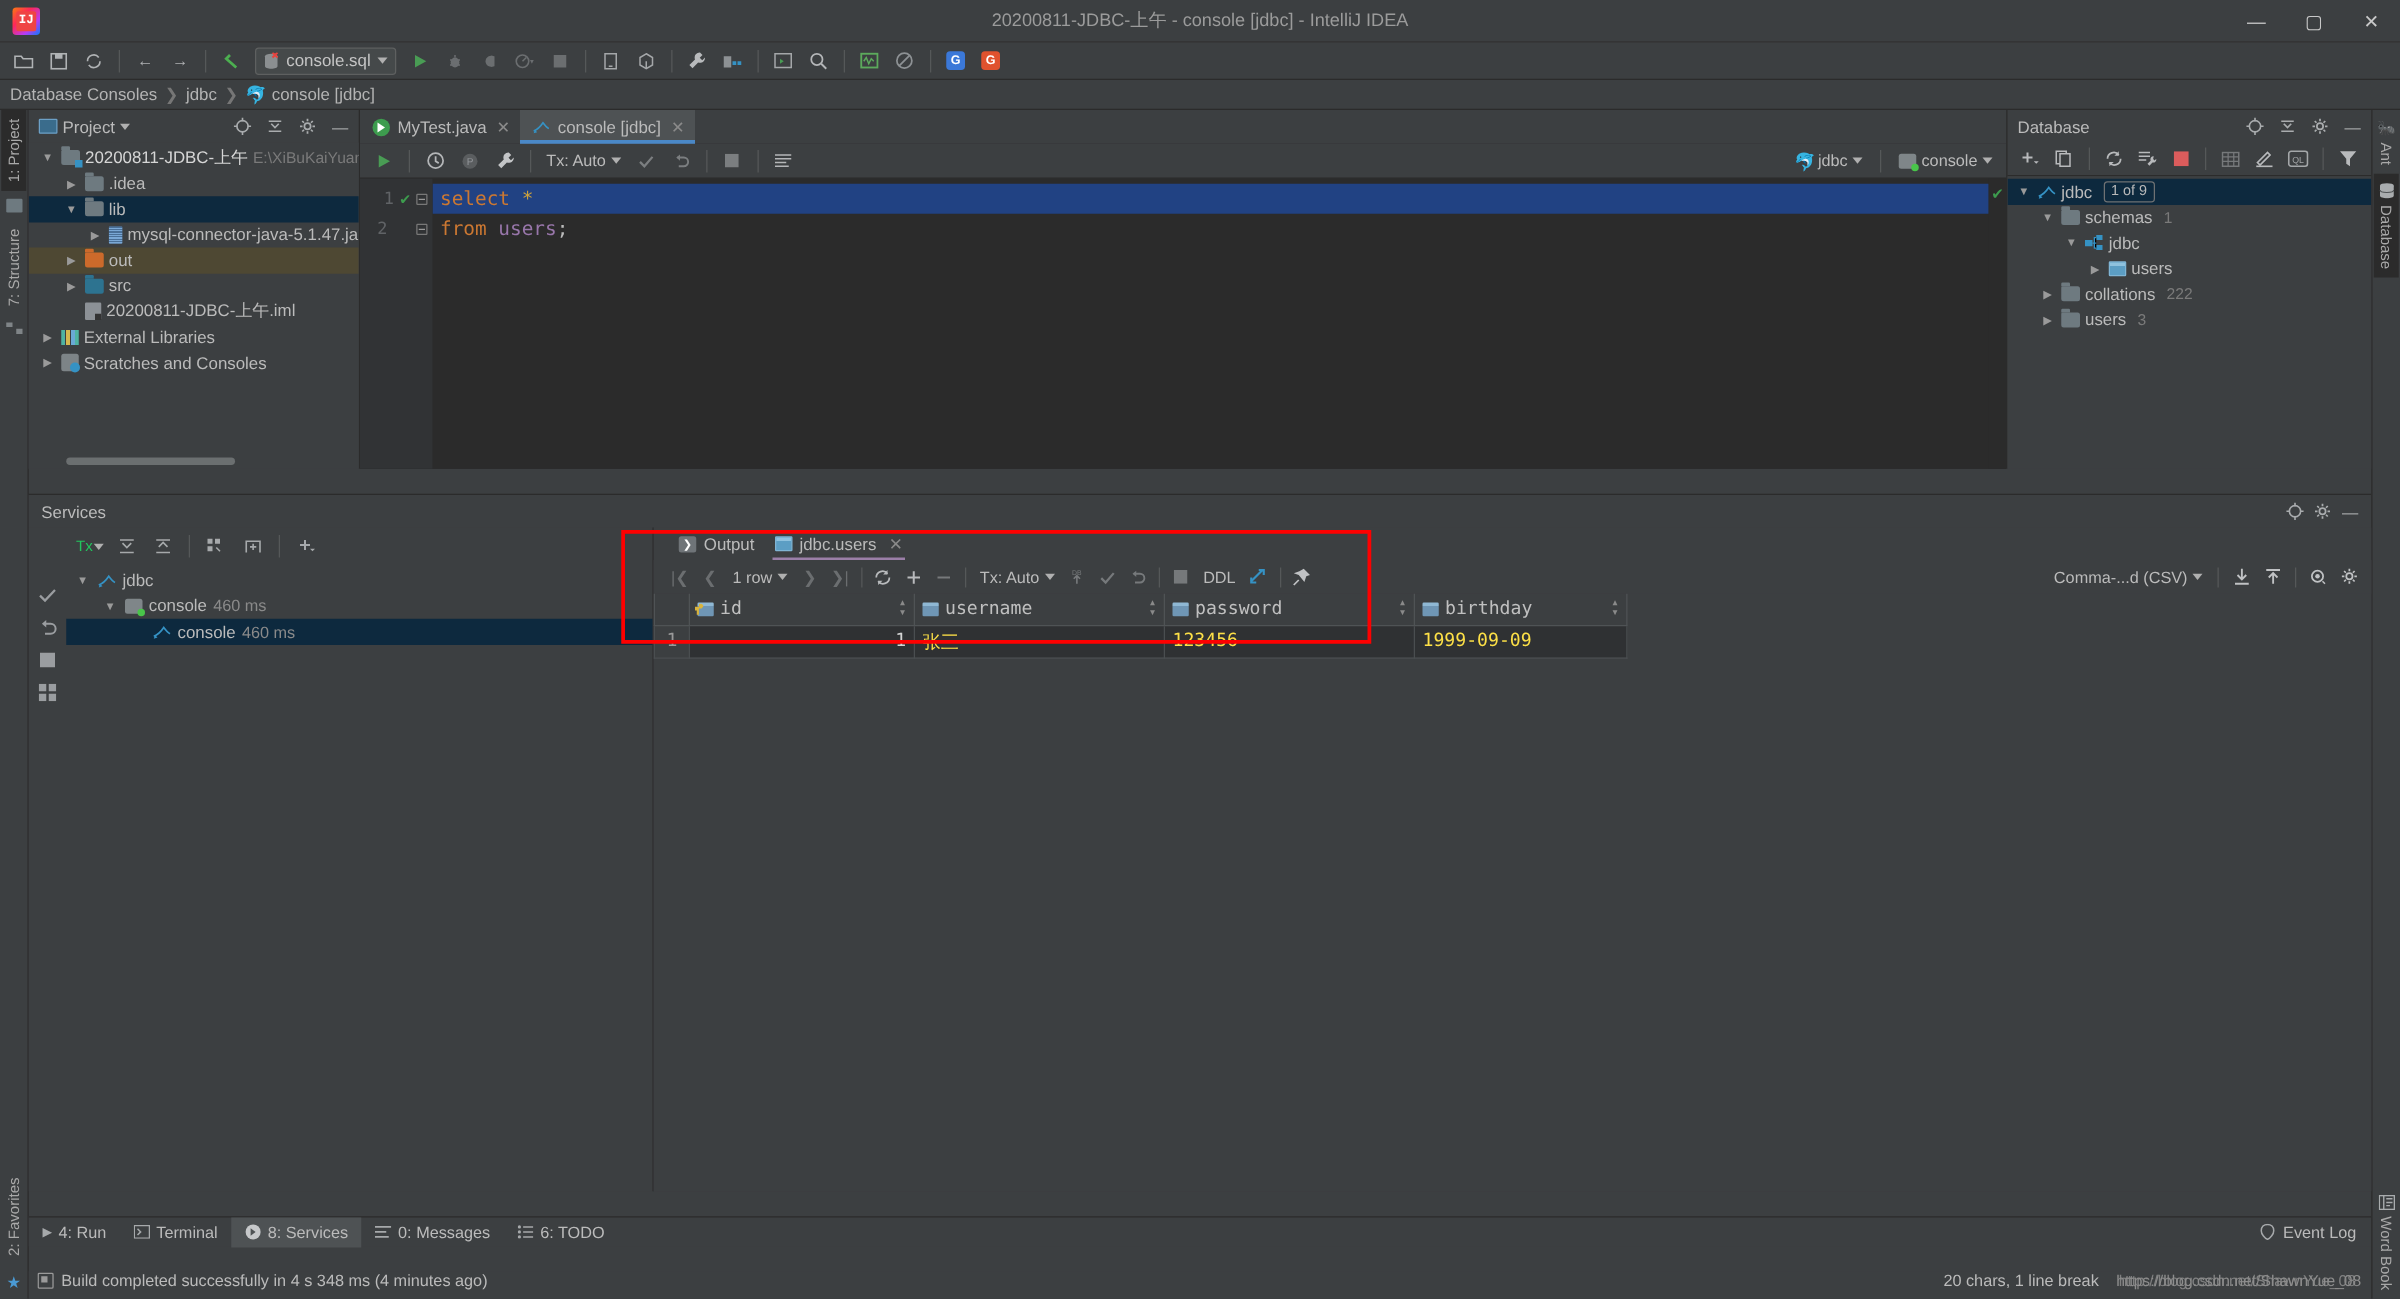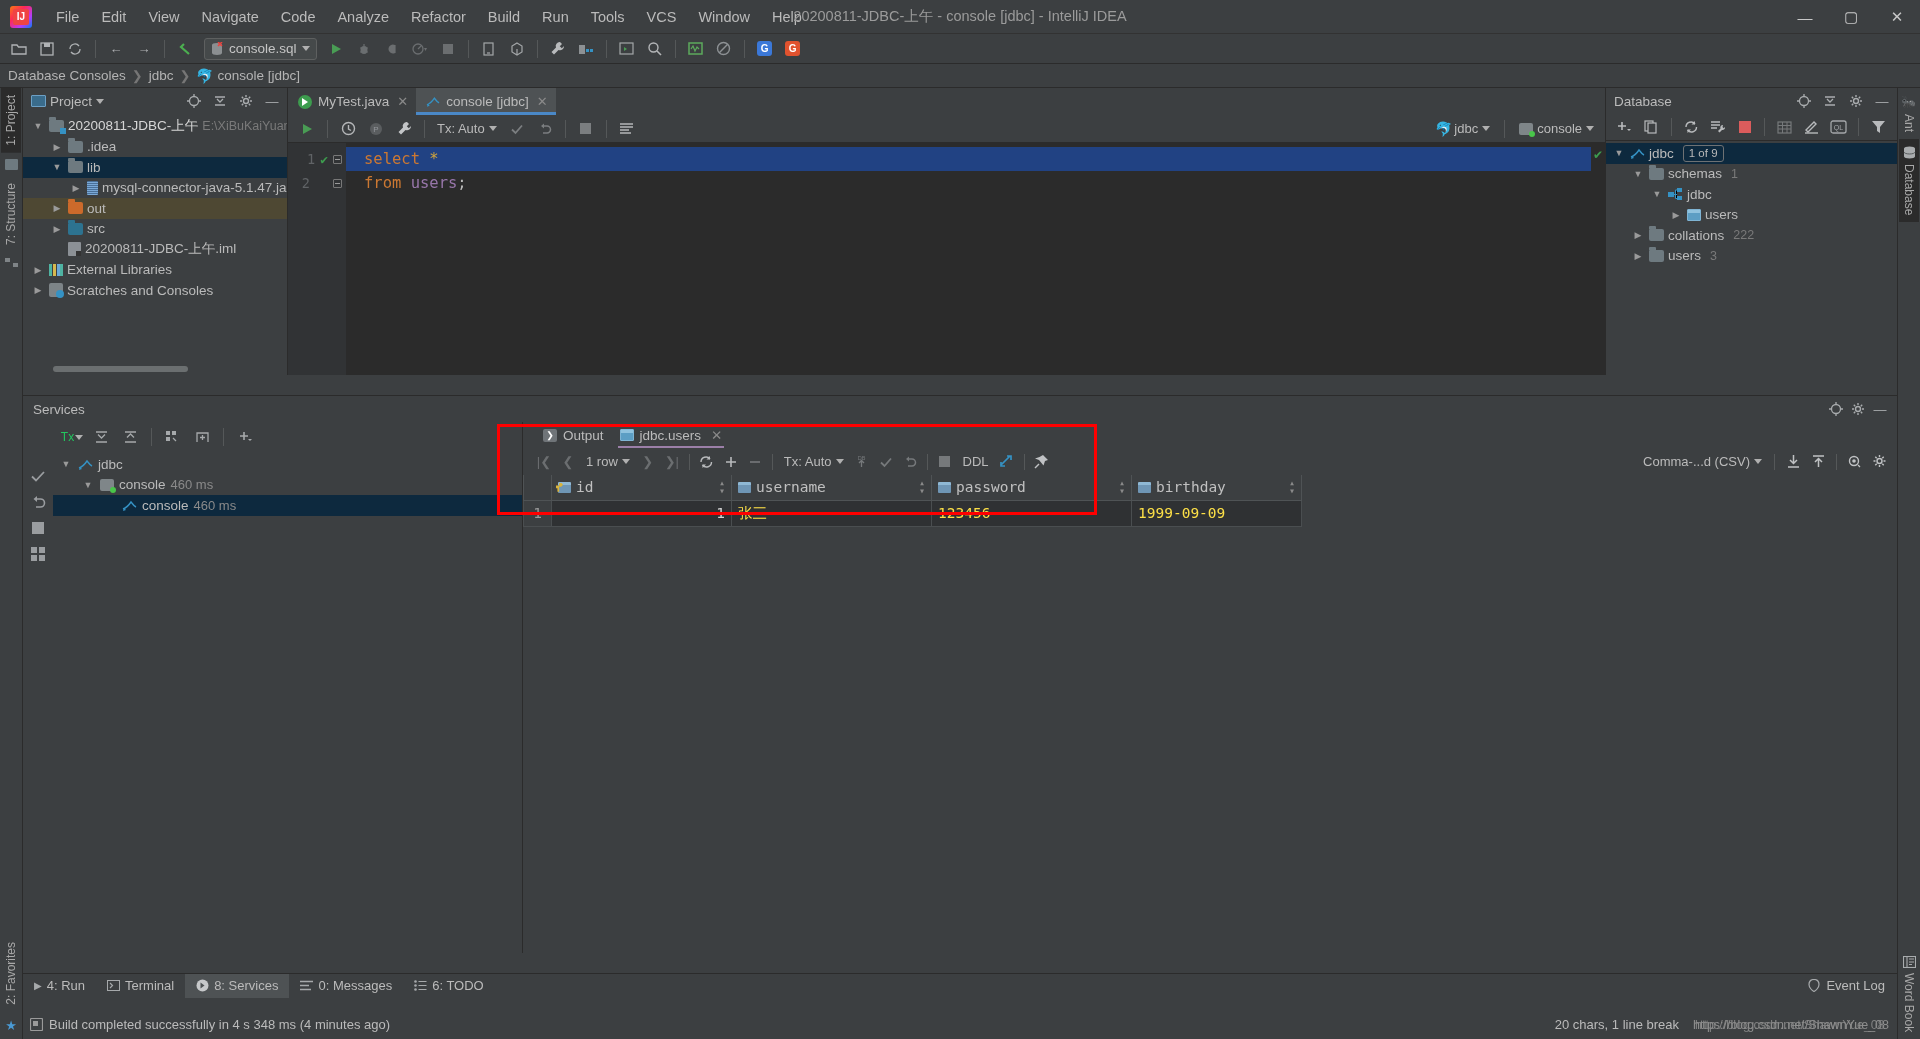--- a/index.html
+++ b/index.html
@@ -16,21 +16,21 @@
   
   .titlebar {
     height: 34px; background: #3c3f41; display: flex; align-items: center;
     border-bottom: 1px solid #323232; position: relative; flex: none;
   }
   .logo { width: 26px; height: 26px; margin: 0 6px 0 8px; position: relative; flex: none; }
   .logo .sq { position: absolute; inset: 2px; border-radius: 3px;
     background: linear-gradient(135deg,#f97a12 0%,#fe2857 35%,#b73cf6 70%,#087cfa 100%); }
   .logo .inner { position: absolute; left: 5px; top: 5px; right: 5px; bottom: 5px;
     background: #ef4444; border-radius: 2px; color: #fff; font-size: 10px;
-    font-weight: bold; display: flex; align-items: center; justify-content: center; }
+    font-weight: bold; display: flex; align-items: center; justify-content: center; font-family: Liberation Mono, monospace; }
   .menubar { display: flex; align-items: center; gap: 2px; margin-left: 6px; }
   .menubar .mi { padding: 3px 10px; color: #bbbbbb; font-size: 14.5px; cursor: default; white-space: nowrap; }
   .win-title {
     position: absolute; left: 0; right: 0; text-align: center; color: #9b9b9b;
     font-size: 14.5px; pointer-events: none;
   }
   .wctl { position: absolute; right: 0; top: 0; height: 34px; display: flex; align-items: center; }
   .wctl div { width: 46px; height: 34px; display: flex; align-items: center; justify-content: center;
     color: #c8c8c8; font-size: 15px; }
 
@@ -132,21 +132,21 @@
   .ed-toolbar { height: 28px; background: #3c3f41; display: flex; align-items: center; gap: 2px;
                 padding: 0 6px; border-bottom: 1px solid #2b2b2b; flex: none; }
   .ed-right { margin-left: auto; display: flex; align-items: center; gap: 4px; }
   .pill { display: flex; align-items: center; gap: 4px; font-size: 13px; color: #bbbbbb; padding: 0 5px; height: 22px; }
   .editor-area { flex: 1; display: flex; background: #2b2b2b; position: relative; min-height: 0; }
   .gutter { width: 58px; background: #313335; flex: none; padding-top: 4px; font-family: "DejaVu Sans Mono", monospace;
             font-size: 13.5px; color: #606366; }
   .gline { height: 24px; display: flex; align-items: center; justify-content: flex-end; gap: 5px; padding-right: 4px; }
   .code { flex: 1; padding-top: 4px; font-family: "DejaVu Sans Mono", monospace; font-size: 15.5px;
           position: relative; overflow: hidden; }
-  .cline { height: 24px; display: flex; align-items: center; padding-left: 18px; }
+  .cline { height: 24px; display: flex; align-items: center; padding-left: 6px; }
   .cline.hl { background: #214283; }
   .kw { color: #cc7832; }
   .op { color: #d0a43c; }
   .tblname { color: #9876aa; }
   .punct { color: #bbbbbb; }
   .check-mark { color: #3d9c4e; font-size: 13px; }
   .fold { width: 9px; height: 9px; border: 1px solid #787878; display: inline-block; position: relative;
           border-radius: 1px; }
   .fold::after { content:""; position:absolute; left:1px; right:1px; top:3px; height:1px; background:#9a9a9a; }
   .ed-scroll-right { width: 14px; background: #2b2b2b; flex: none; position: relative; }
@@ -236,35 +236,20 @@
 </style>
 </head>
 <body>
 
 <div class="app">
 
   <div class="titlebar">
     <div class="logo">
       <div class="sq"></div>
         <div class="inner">IJ</div>
-    </div>
-    <div class="menubar">
-      <div class="mi">File</div>
-      <div class="mi">Edit</div>
-      <div class="mi">View</div>
-      <div class="mi">Navigate</div>
-      <div class="mi">Code</div>
-      <div class="mi">Analyze</div>
-      <div class="mi">Refactor</div>
-      <div class="mi">Build</div>
-      <div class="mi">Run</div>
-      <div class="mi">Tools</div>
-      <div class="mi">VCS</div>
-      <div class="mi">Window</div>
-      <div class="mi">Help</div>
     </div>
     <div class="win-title">20200811-JDBC-上午 - console [jdbc] - IntelliJ IDEA</div>
     <div class="wctl">
       <div>—</div>
       <div>▢</div>
       <div>✕</div>
     </div>
   </div>
 
   <div class="toolbar">

